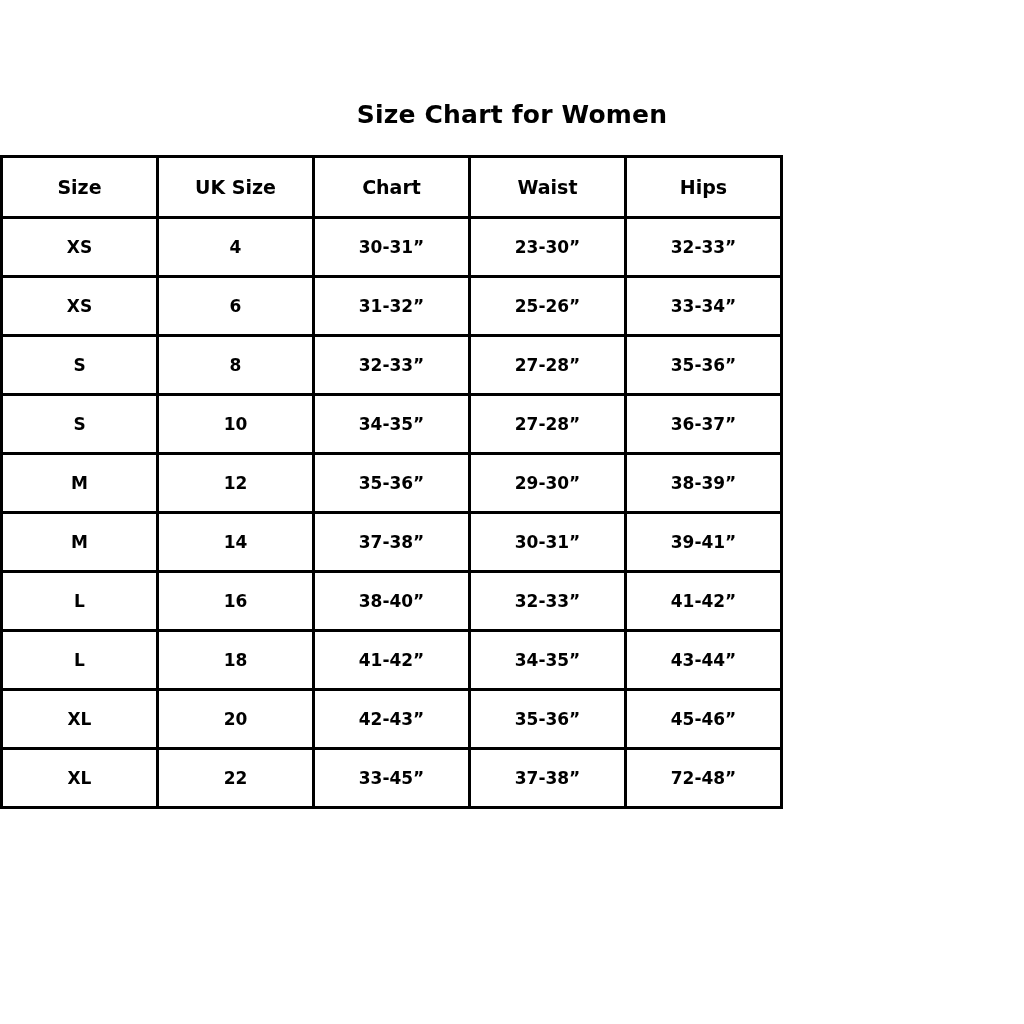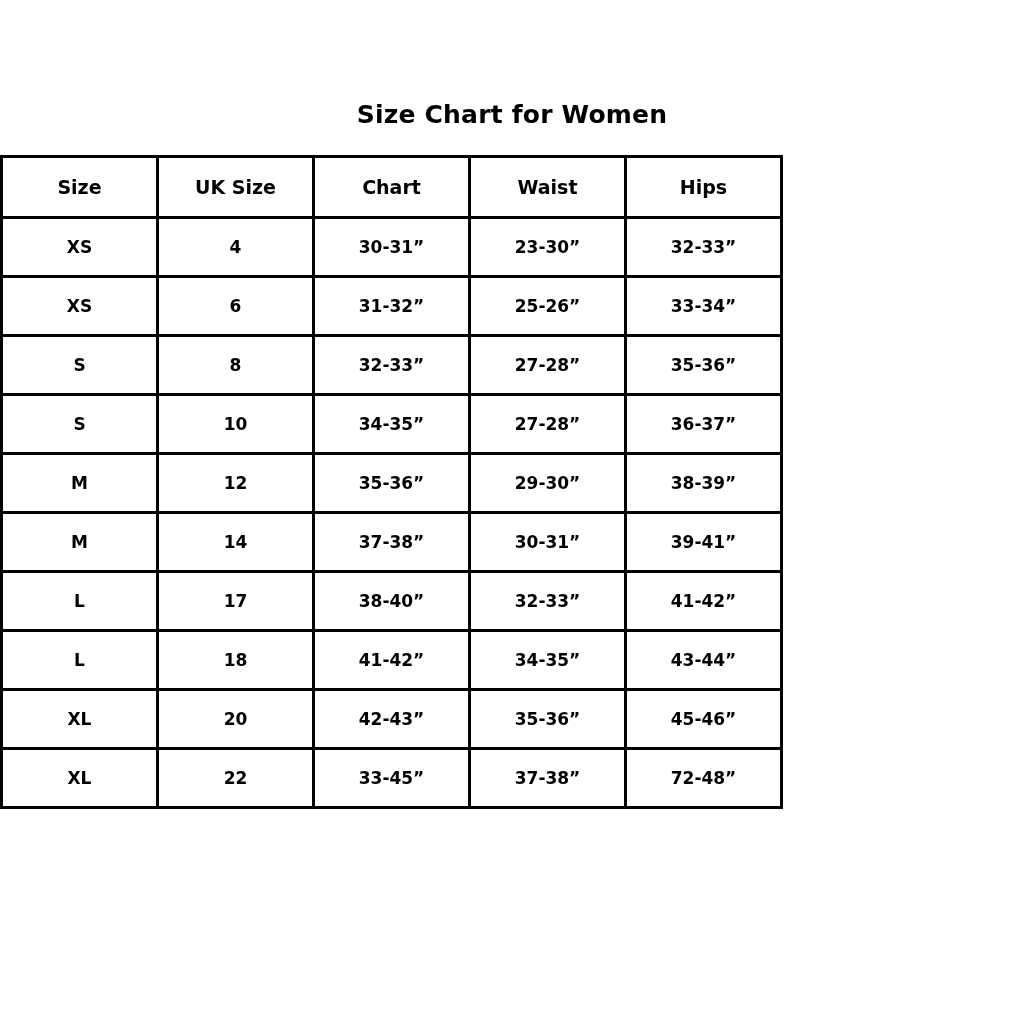--- a/index.html
+++ b/index.html
@@ -123,21 +123,21 @@
         </tr>
         <tr>
           <td>M</td>
           <td>14</td>
           <td>37-38”</td>
           <td>30-31”</td>
           <td>39-41”</td>
         </tr>
         <tr>
           <td>L</td>
-          <td>17</td>
+          <td>16</td>
           <td>38-40”</td>
           <td>32-33”</td>
           <td>41-42”</td>
         </tr>
         <tr>
           <td>L</td>
           <td>18</td>
           <td>41-42”</td>
           <td>34-35”</td>
           <td>43-44”</td>

